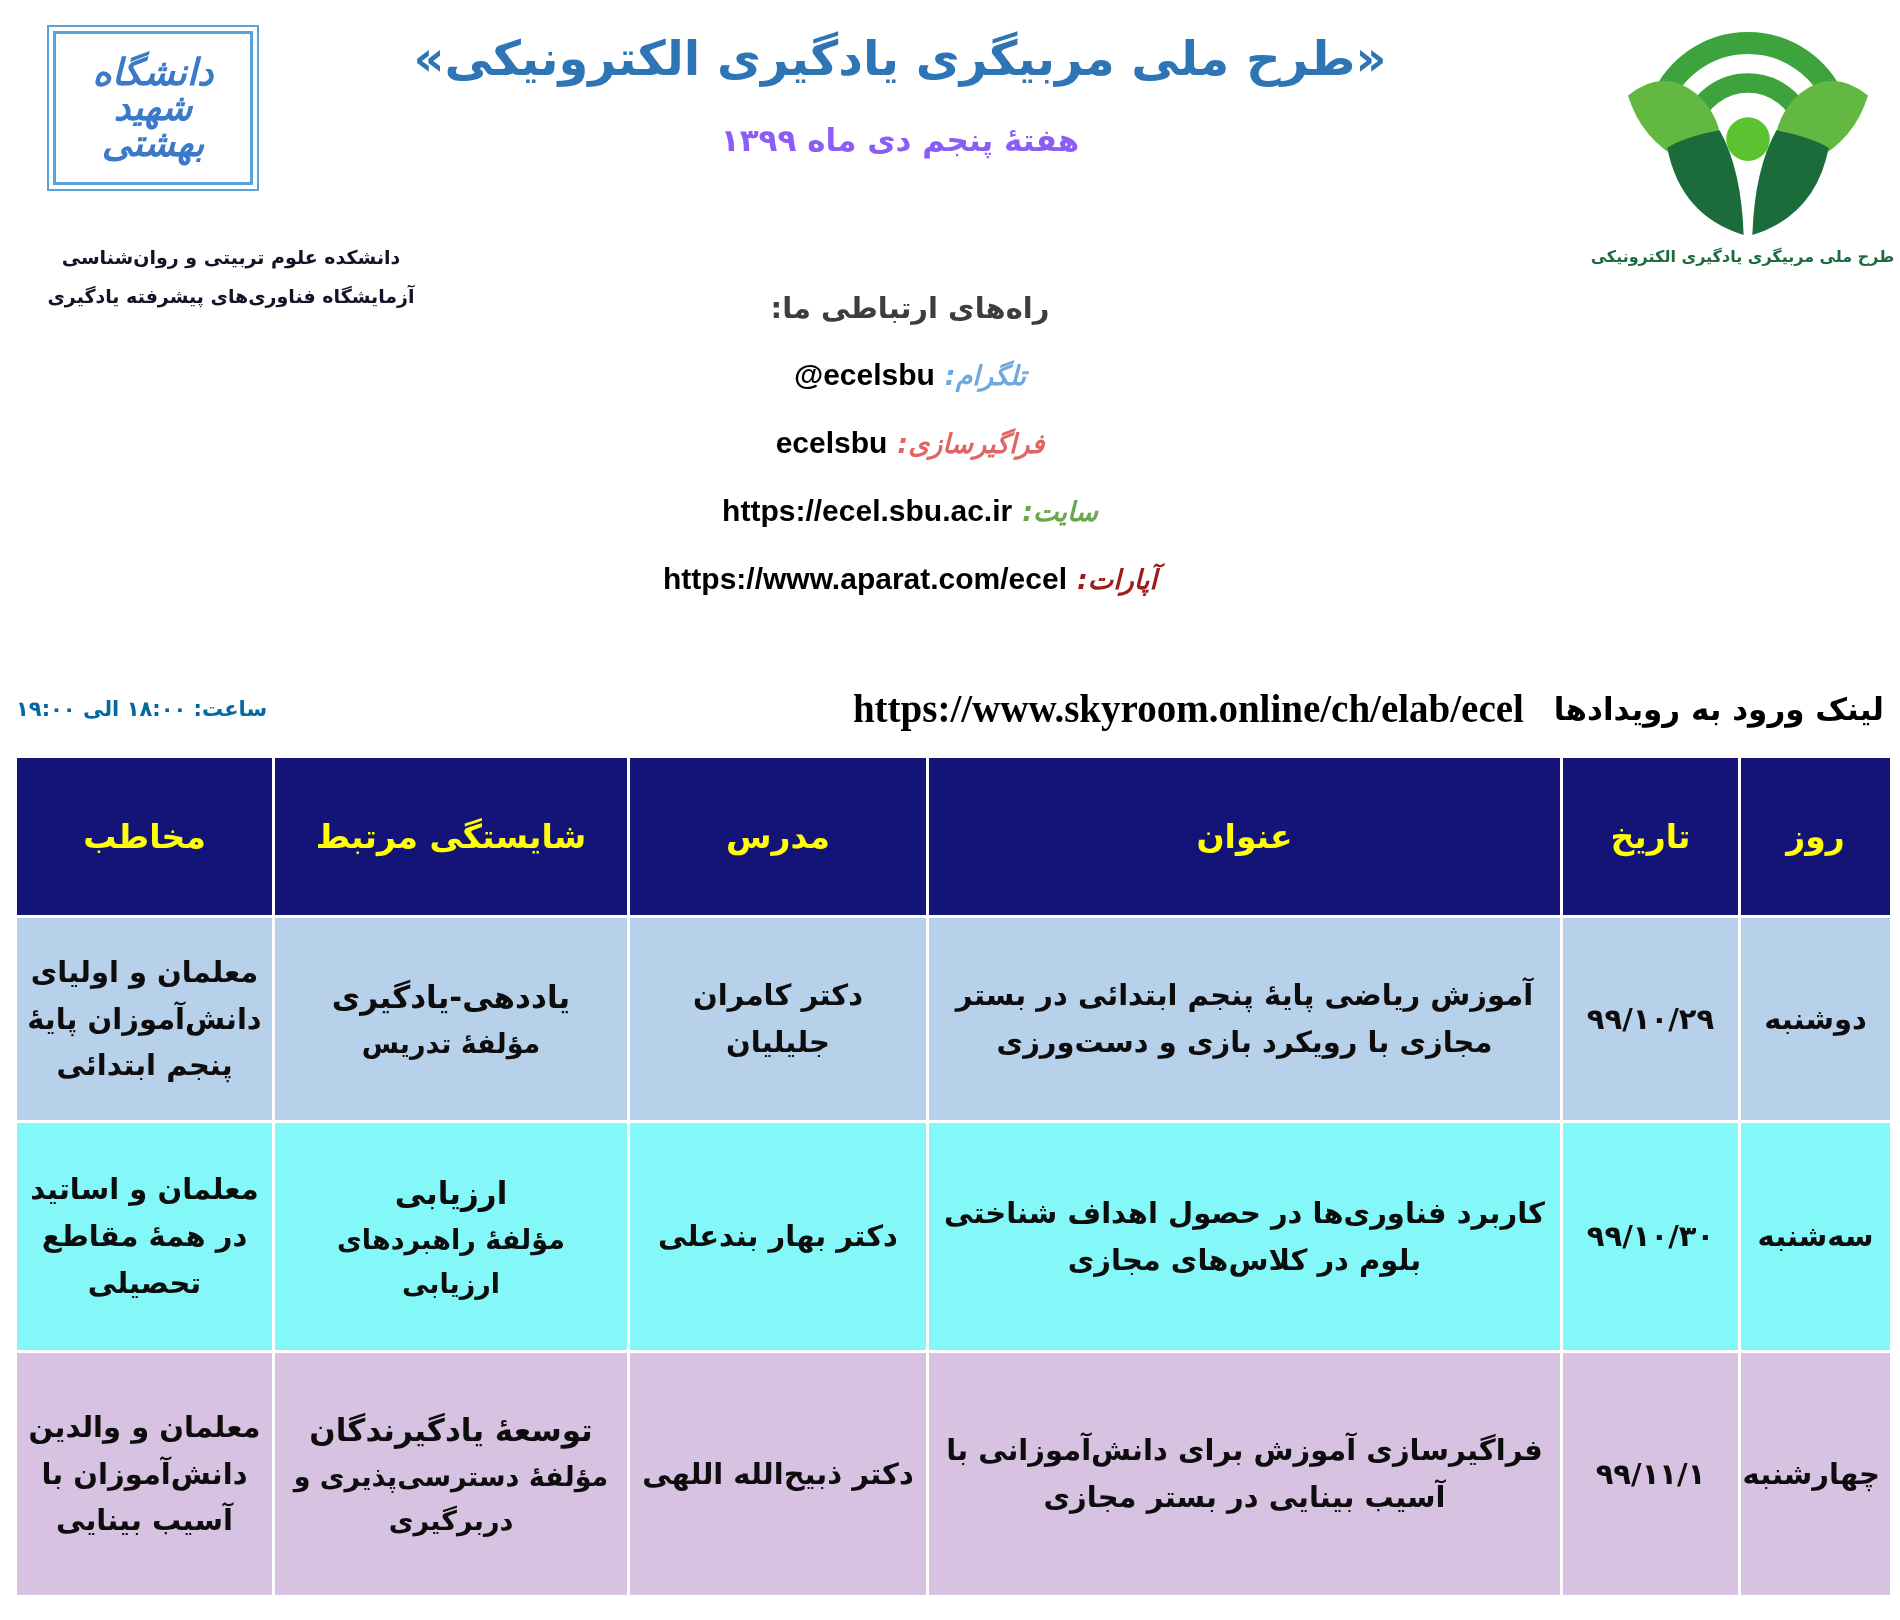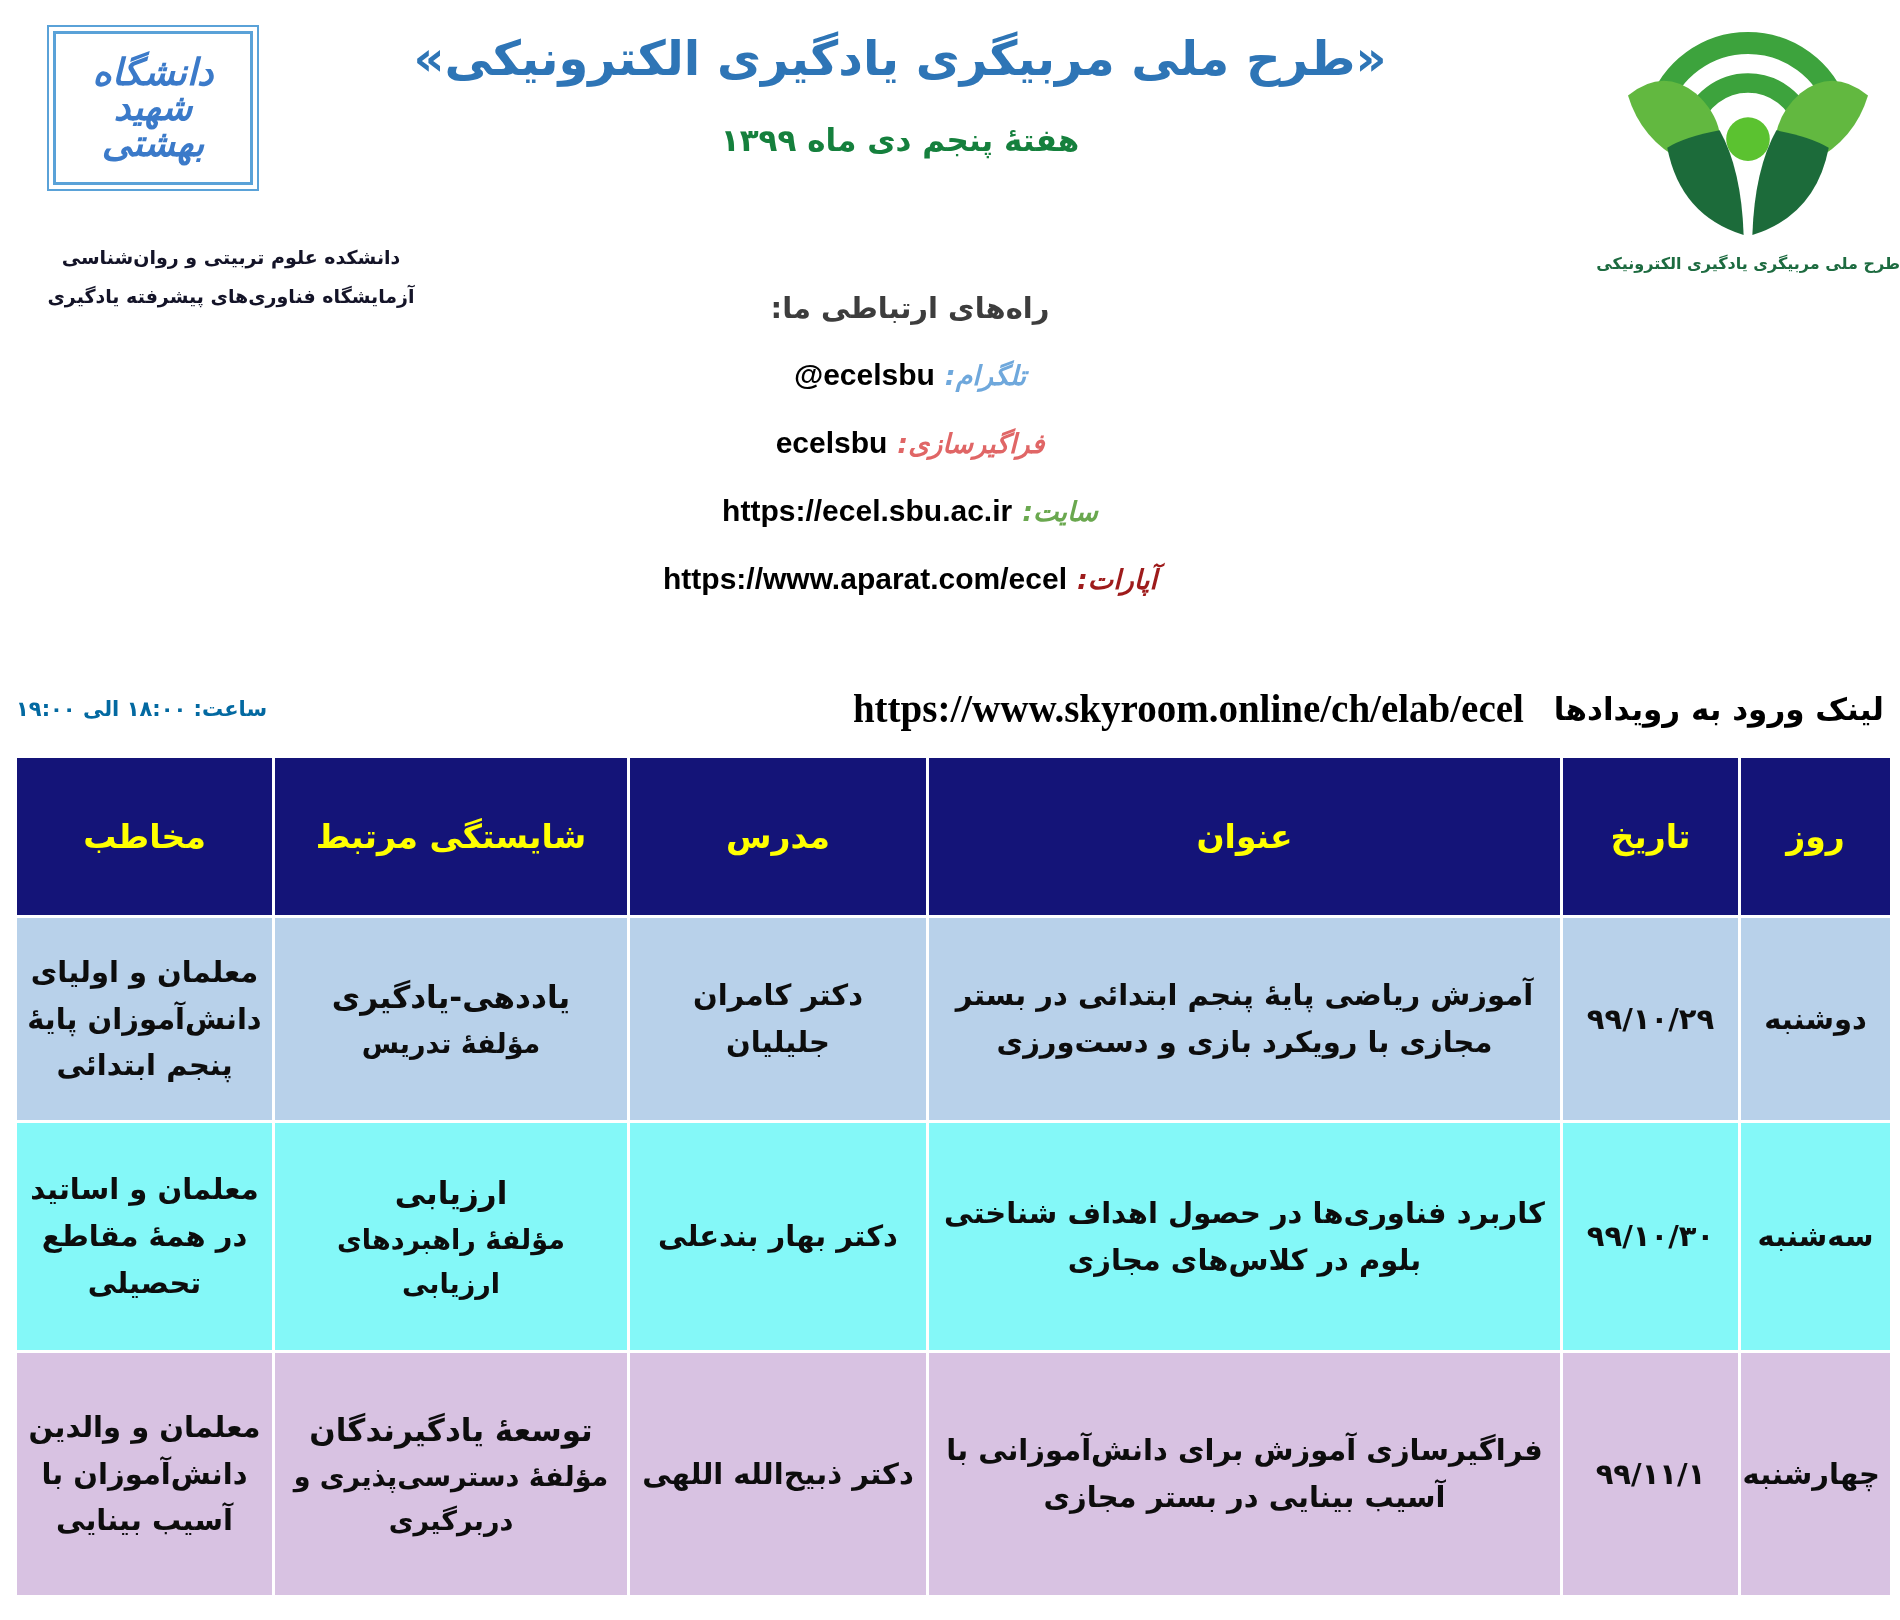--- a/index.html
+++ b/index.html
@@ -42,21 +42,21 @@
   }
   .ch-label { font-size:27px; font-weight:bold;font-style:italic; }
   .ch-value {
     font-size:30px; font-weight:bold; color:#000;
     font-family:"Liberation Sans", sans-serif; direction:ltr; unicode-bidi:embed;
   }
 
   
   #eco-logo { left:1612px; top:6px; width:272px; height:240px; }
   #eco-caption {
-    left:1585px; top:254px; width:315px; 
+    left:1585px; top:247px; width:315px; text-align:center;
     font-size:16px; font-weight:bold; color:#1d6b40; letter-spacing:-0.5px;
   }
 
   
   #link-row {
     left:0; top:686px; width:1900px; box-sizing:border-box; padding:0 16px;
     display:flex; align-items:center; gap:30px; direction:rtl;
   }
   #link-label { font-size:31px; font-weight:bold; color:#000; white-space:nowrap; }
   #link-url {
@@ -92,21 +92,21 @@
     <span>شهید</span>
     <span>بهشتی</span>
   </div>
 </div>
 <div class="abs" id="faculty-block">
   <div>دانشکده علوم تربیتی و روان‌شناسی</div>
   <div>آزمایشگاه فناوری‌های پیشرفته یادگیری</div>
 </div>
 
 <div class="abs" id="main-title" style="color: rgb(46, 117, 182);">«طرح ملی مربیگری یادگیری الکترونیکی»</div>
-<div class="abs" id="main-subtitle" style="color: #15803d;">هفتهٔ پنجم دی ماه ۱۳۹۹</div>
+<div class="abs" id="main-subtitle" style="color: #8b5cf6;">هفتهٔ پنجم دی ماه ۱۳۹۹</div>
 
 <div class="abs" id="contact-block">
   <div id="contact-heading">راه‌های ارتباطی ما:</div>
 
   <div class="channel-line">
     <span class="ch-label" style="color: rgb(111, 168, 220);">تلگرام:</span>
     <span class="ch-value">@ecelsbu</span>
   </div>
 
   <div class="channel-line">

